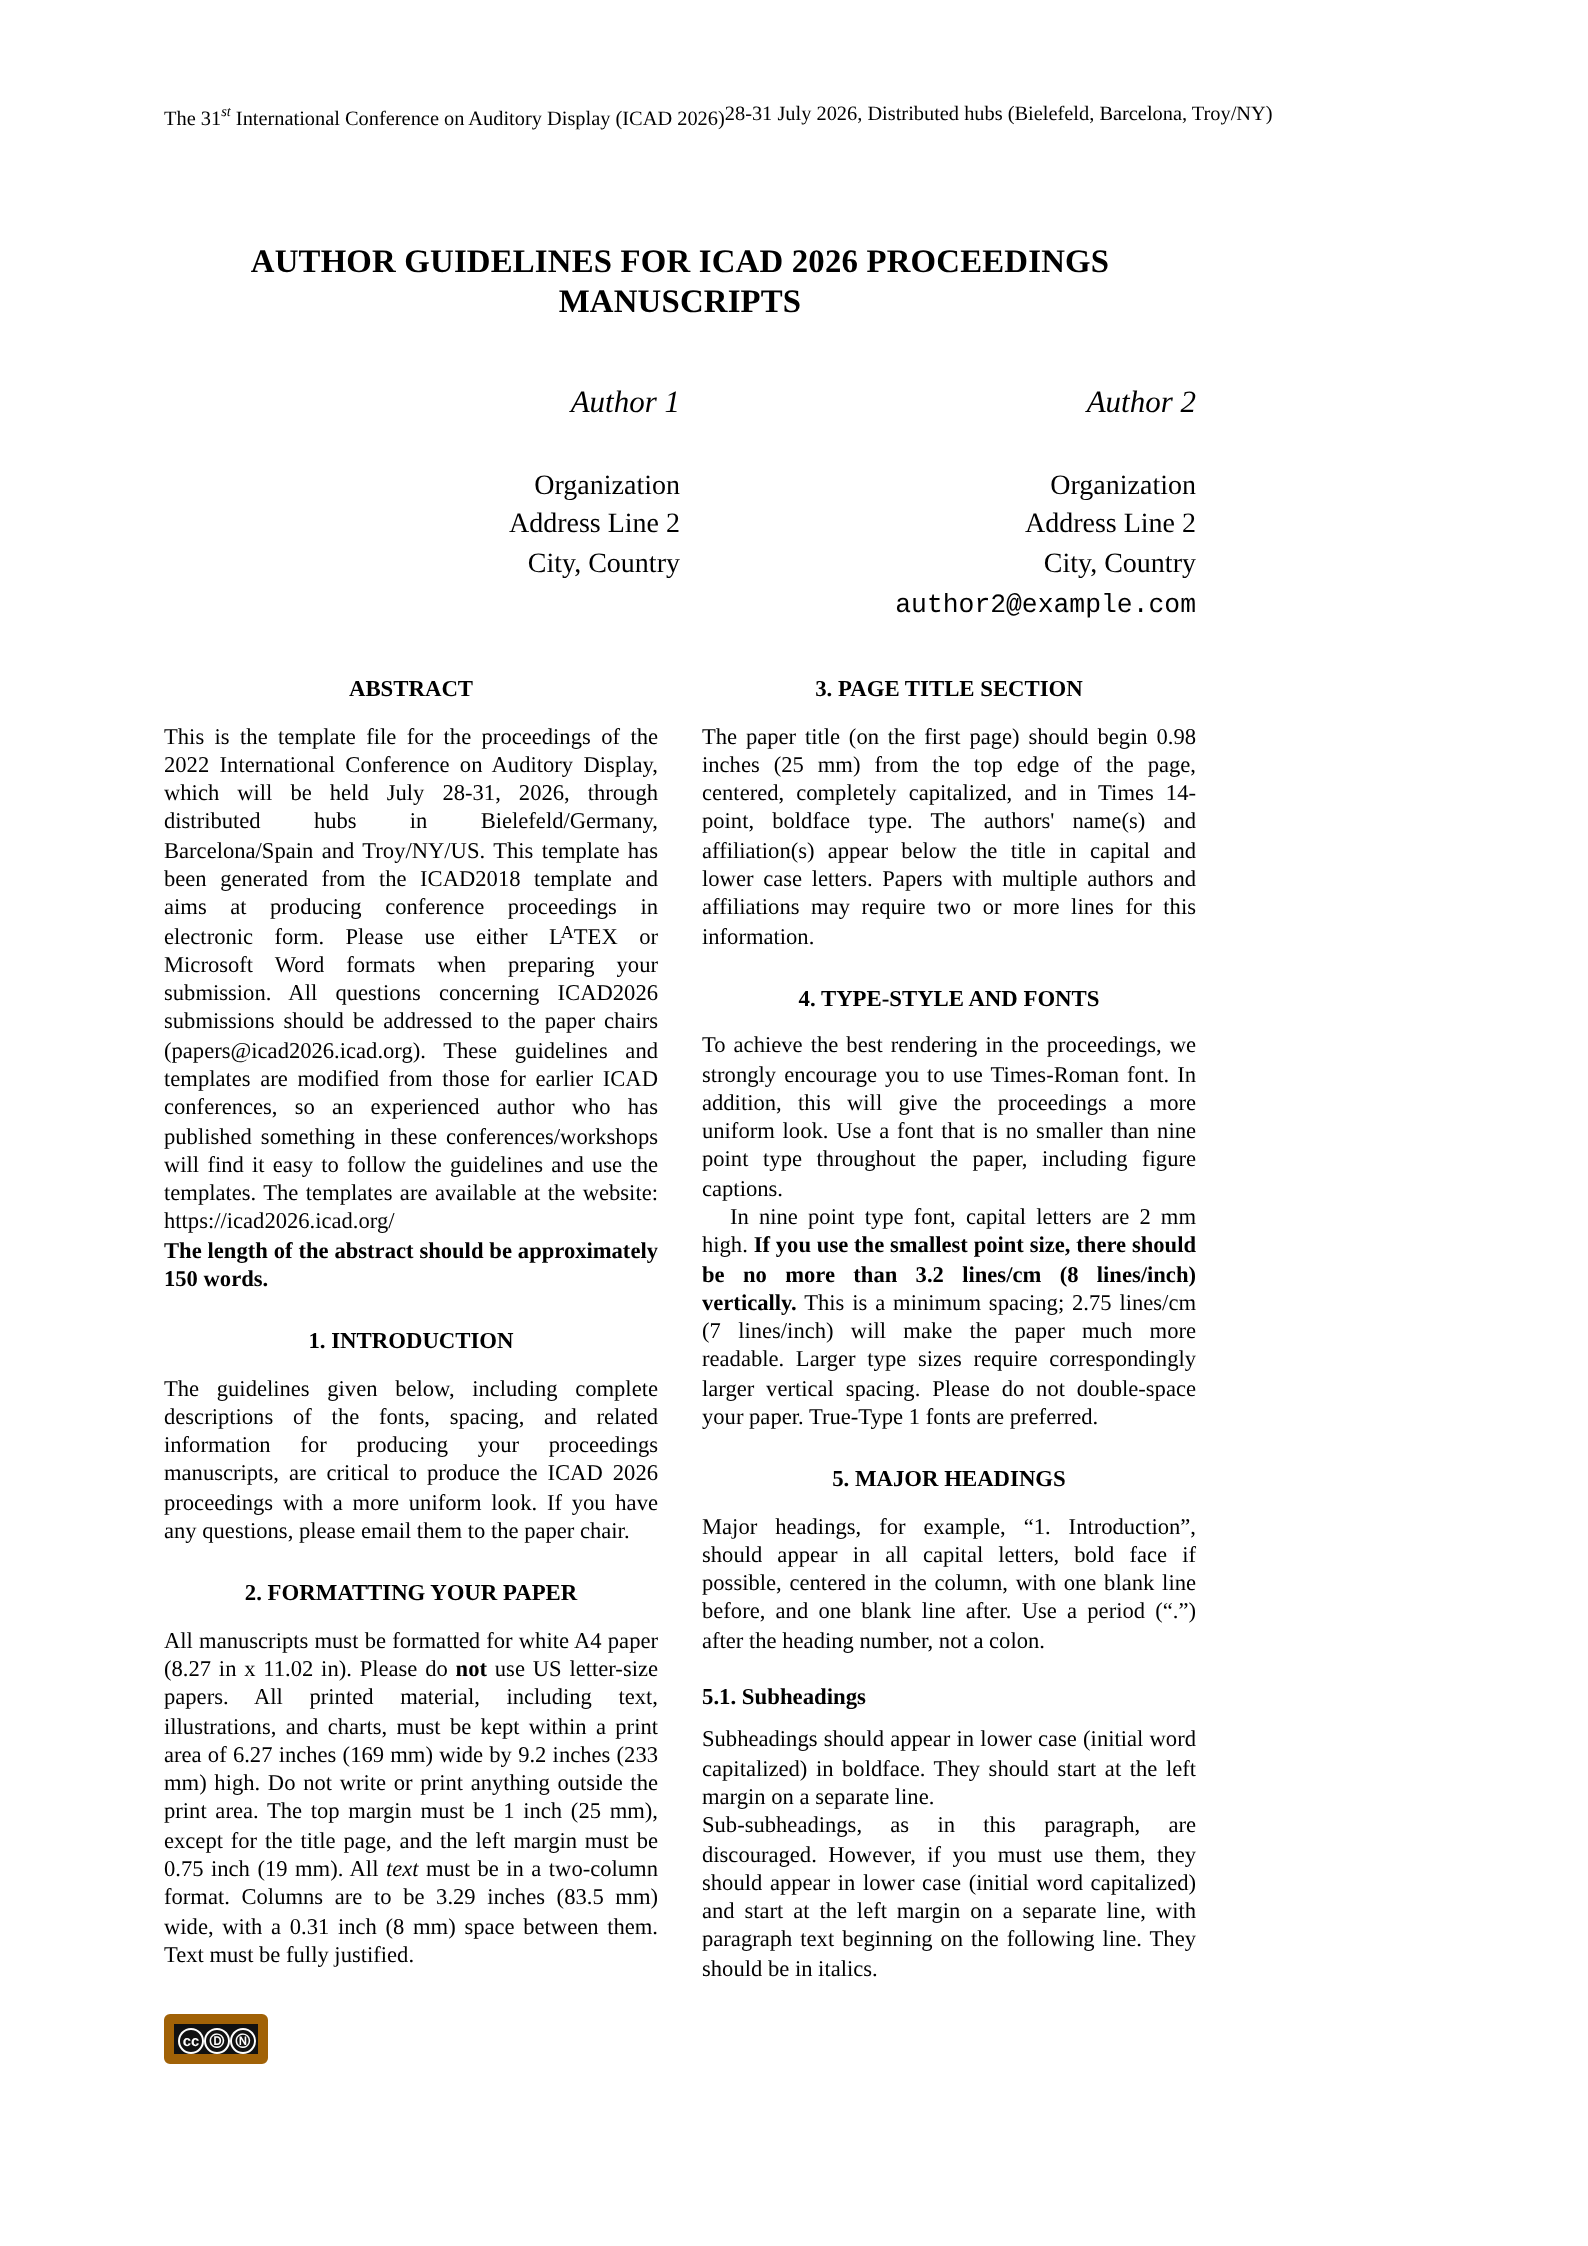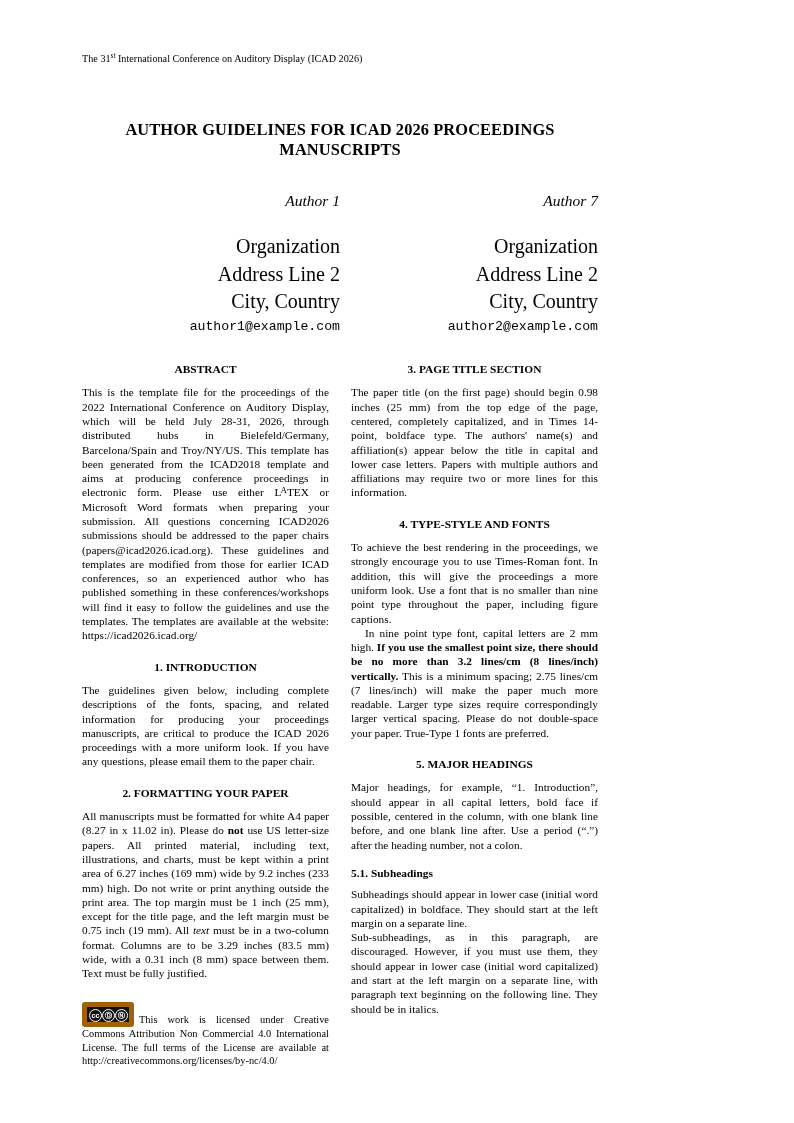--- a/index.html
+++ b/index.html
@@ -50,21 +50,21 @@
     width: 50%;
     text-align: right;
     line-height: 1.38;
   }
   .author-name {
     font-style: italic;
     font-size: 15.5px;
     margin-bottom: 22px;
   }
   .author-aff {
-    font-size: 20px;
+    font-size: 14px;
   }
   .author-email {
     font-family: "Liberation Mono", monospace;
     font-size: 13.2px;
     margin-top: 2px;
   }
   
   .columns {
     display: flex;
     column-gap: 22px;
@@ -142,59 +142,60 @@
   .cc-badge .c2 { left: 15px; }
   .cc-badge .c3 { left: 28px; }
 </style>
 </head>
 <body>
 
 <div class="page">
 
   <div class="runhead">
     <div class="left"><span>The 31</span><span class="sup">st</span><span> International Conference on Auditory Display (ICAD 2026)</span></div>
+    <div class="right">28-31 July 2026, Distributed hubs (Bielefeld, Barcelona, Troy/NY)</div>
   </div>
 
   <div class="title">AUTHOR GUIDELINES FOR ICAD 2026 PROCEEDINGS MANUSCRIPTS</div>
 
   <div class="authors">
     <div class="author-block">
       <div class="author-name">Author 1</div>
       <div class="author-aff">Organization</div>
       <div class="author-aff">Address Line 2</div>
       <div class="author-aff">City, Country</div>
-      <div class="author-email">author1@example.com</div>
     </div>
     <div class="author-block">
-      <div class="author-name">Author 7</div>
+      <div class="author-name">Author 2</div>
       <div class="author-aff">Organization</div>
       <div class="author-aff">Address Line 2</div>
       <div class="author-aff">City, Country</div>
       <div class="author-email">author2@example.com</div>
     </div>
   </div>
 
   <div class="columns">
 
     <div class="col">
       <h2 class="sec first">ABSTRACT</h2>
       <p><span>This is the template file for the proceedings of the 2022 International Conference on Auditory Display, which will be held July 28-31, 2026, through distributed hubs in Bielefeld/Germany, Barcelona/Spain and Troy/NY/US. This template has been generated from the ICAD2018 template and aims at producing conference proceedings in electronic form. Please use either </span><span class="latex">L<span class="a">A</span>T<span class="e">E</span>X</span><span> or Microsoft Word formats when preparing your submission. All questions concerning ICAD2026 submissions should be addressed to the paper chairs (papers@icad2026.icad.org). These guidelines and templates are modified from those for earlier ICAD conferences, so an experienced author who has published something in these conferences/workshops will find it easy to follow the guidelines and use the templates. The templates are available at the website: https://icad2026.icad.org/</span></p>
+      <p class="abs-bold">The length of the abstract should be approximately 150 words.</p>
 
       <h2 class="sec">1.  INTRODUCTION</h2>
       <p>The guidelines given below, including complete descriptions of the fonts, spacing, and related information for producing your proceedings manuscripts, are critical to produce the ICAD 2026 proceedings with a more uniform look.  If you have any questions, please email them to the paper chair.</p>
 
       <h2 class="sec">2.  FORMATTING YOUR PAPER</h2>
       <p><span>All manuscripts must be formatted for white A4 paper (8.27 in x 11.02 in). Please do </span><b>not</b><span> use US letter-size papers. All printed material, including text, illustrations, and charts, must be kept within a print area of 6.27 inches (169 mm) wide by 9.2 inches (233 mm) high.  Do not write or print anything outside the print area. The top margin must be 1 inch (25 mm), except for the title page, and the left margin must be 0.75 inch (19 mm).  All </span><i>text</i><span> must be in a two-column format.  Columns are to be 3.29 inches (83.5 mm) wide, with a 0.31 inch (8 mm) space between them. Text must be fully justified.</span></p>
 
       <div class="licence">
         <span class="cc-badge">
           <span class="c1">cc</span>
           <span class="c2">Ⓓ</span>
           <span class="c3">Ⓝ</span>
-        </span><span>This work is licensed under Creative Commons Attribution Non Commercial 4.0 International License.  The full terms of the License are available at http://creativecommons.org/licenses/by-nc/4.0/</span>
+        </span>
       </div>
     </div>
 
     <div class="col">
       <h2 class="sec first">3.  PAGE TITLE SECTION</h2>
       <p>The paper title (on the first page) should begin 0.98 inches (25 mm) from the top edge of the page, centered, completely capitalized, and in Times 14-point, boldface type.  The authors' name(s) and affiliation(s) appear below the title in capital and lower case letters. Papers with multiple authors and affiliations may require two or more lines for this information.</p>
 
       <h2 class="sec">4.  TYPE-STYLE AND FONTS</h2>
       <p>To achieve the best rendering in the proceedings, we strongly encourage you to use Times-Roman font. In addition, this will give the proceedings a more uniform look. Use a font that is no smaller than nine point type throughout the paper, including figure captions.</p>
       <p class="ind"><span>In nine point type font, capital letters are 2 mm high.  </span><b>If you use the smallest point size, there should be no more than 3.2 lines/cm (8 lines/inch) vertically.</b><span>  This is a minimum spacing; 2.75 lines/cm (7 lines/inch) will make the paper much more readable. Larger type sizes require correspondingly larger vertical spacing. Please do not double-space your paper. True-Type 1 fonts are preferred.</span></p>

